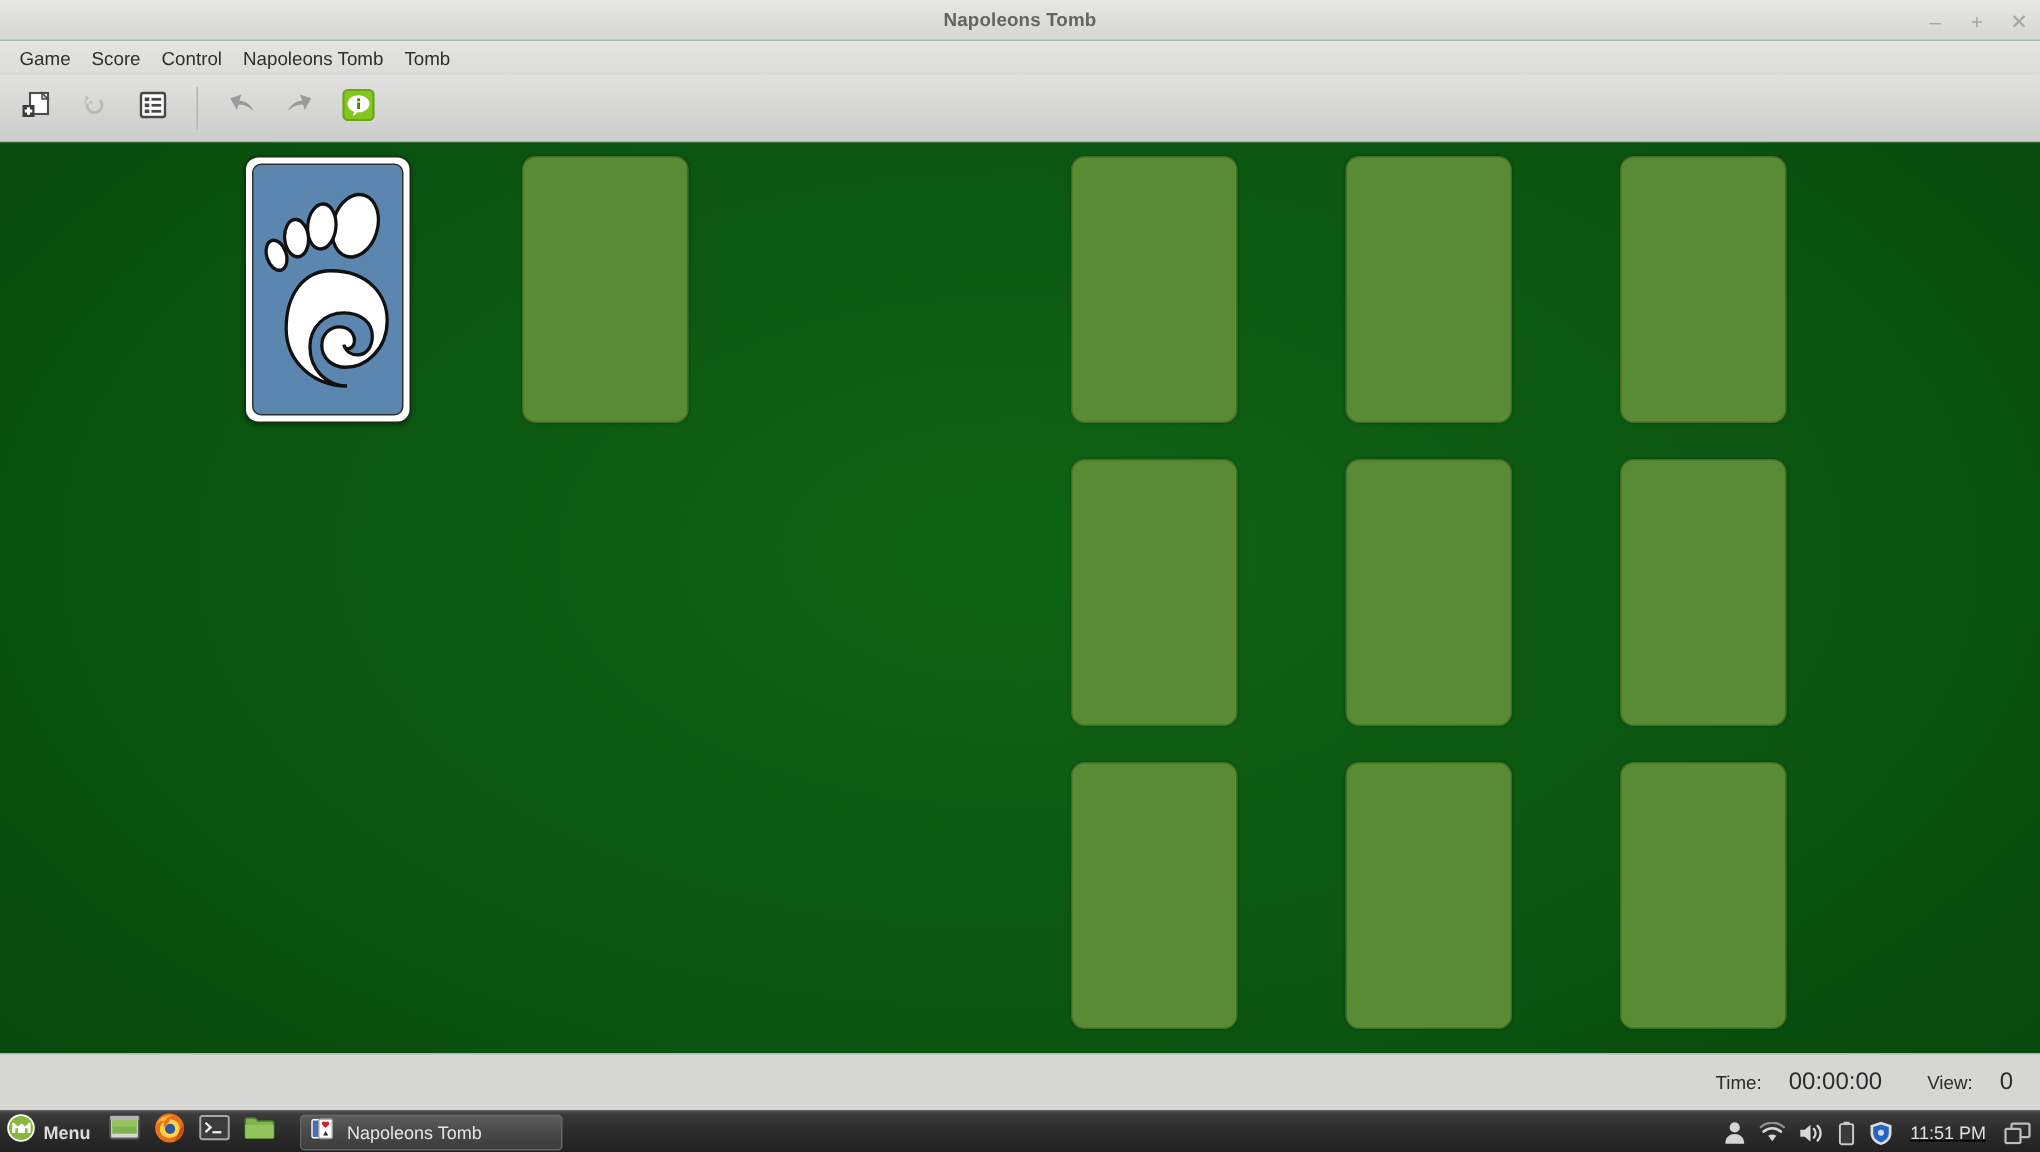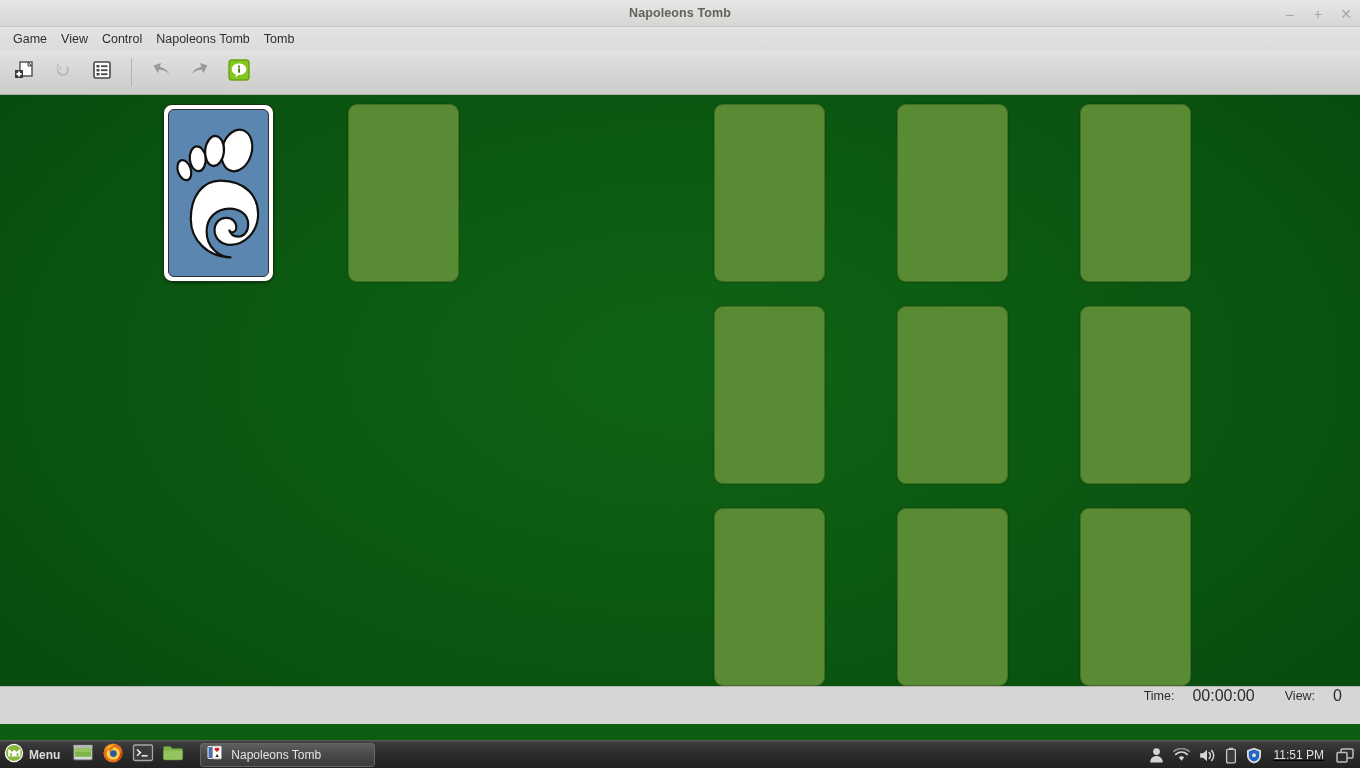--- a/index.html
+++ b/index.html
@@ -96,25 +96,25 @@
     border-radius: 6px;
     background: #5b86b0;
     border: 1px solid #2f2f2f;
     overflow: hidden;
     display: flex; align-items: center; justify-content: center;
   }
   .card-inner svg { width: 100%; height: 100%; display: block; }
 
   
   #statusbar {
-    position: absolute; left: 0; top: 686px;
+    position: absolute; left: 0; top: 702px;
     width: 1360px; height: 38px;
     background: #d6d6d4;
     border-top: 1px solid #b6b6b4;
-    display: flex; align-items: flex-start; justify-content: flex-end;
+    display: flex; align-items: center; justify-content: flex-end;
     padding-right: 18px;
   }
   .status-group { display: flex; align-items: center; margin-left: 30px; }
   .status-label { font-size: 12.5px; color: #2b2b2b; }
   .status-value { font-size: 16px; color: #2b2b2b; margin-left: 18px; }
 
   
   #taskbar {
     position: absolute; left: 0; top: 740px;
     width: 1360px; height: 28px;
@@ -159,21 +159,21 @@
   <span id="window-title">Napoleons Tomb</span>
   <div id="window-controls">
     <span class="wc-btn">–</span>
     <span class="wc-btn">+</span>
     <span class="wc-btn">✕</span>
   </div>
 </div>
 
 <div id="menubar">
   <span class="menu-item">Game</span>
-  <span class="menu-item">View</span>
+  <span class="menu-item">Score</span>
   <span class="menu-item">Control</span>
   <span class="menu-item">Napoleons Tomb</span>
   <span class="menu-item">Tomb</span>
 </div>
 
 <div id="toolbar">
 
   <div class="tb-btn">
     <span>
       <svg width="22" height="22" viewBox="0 0 22 22">

